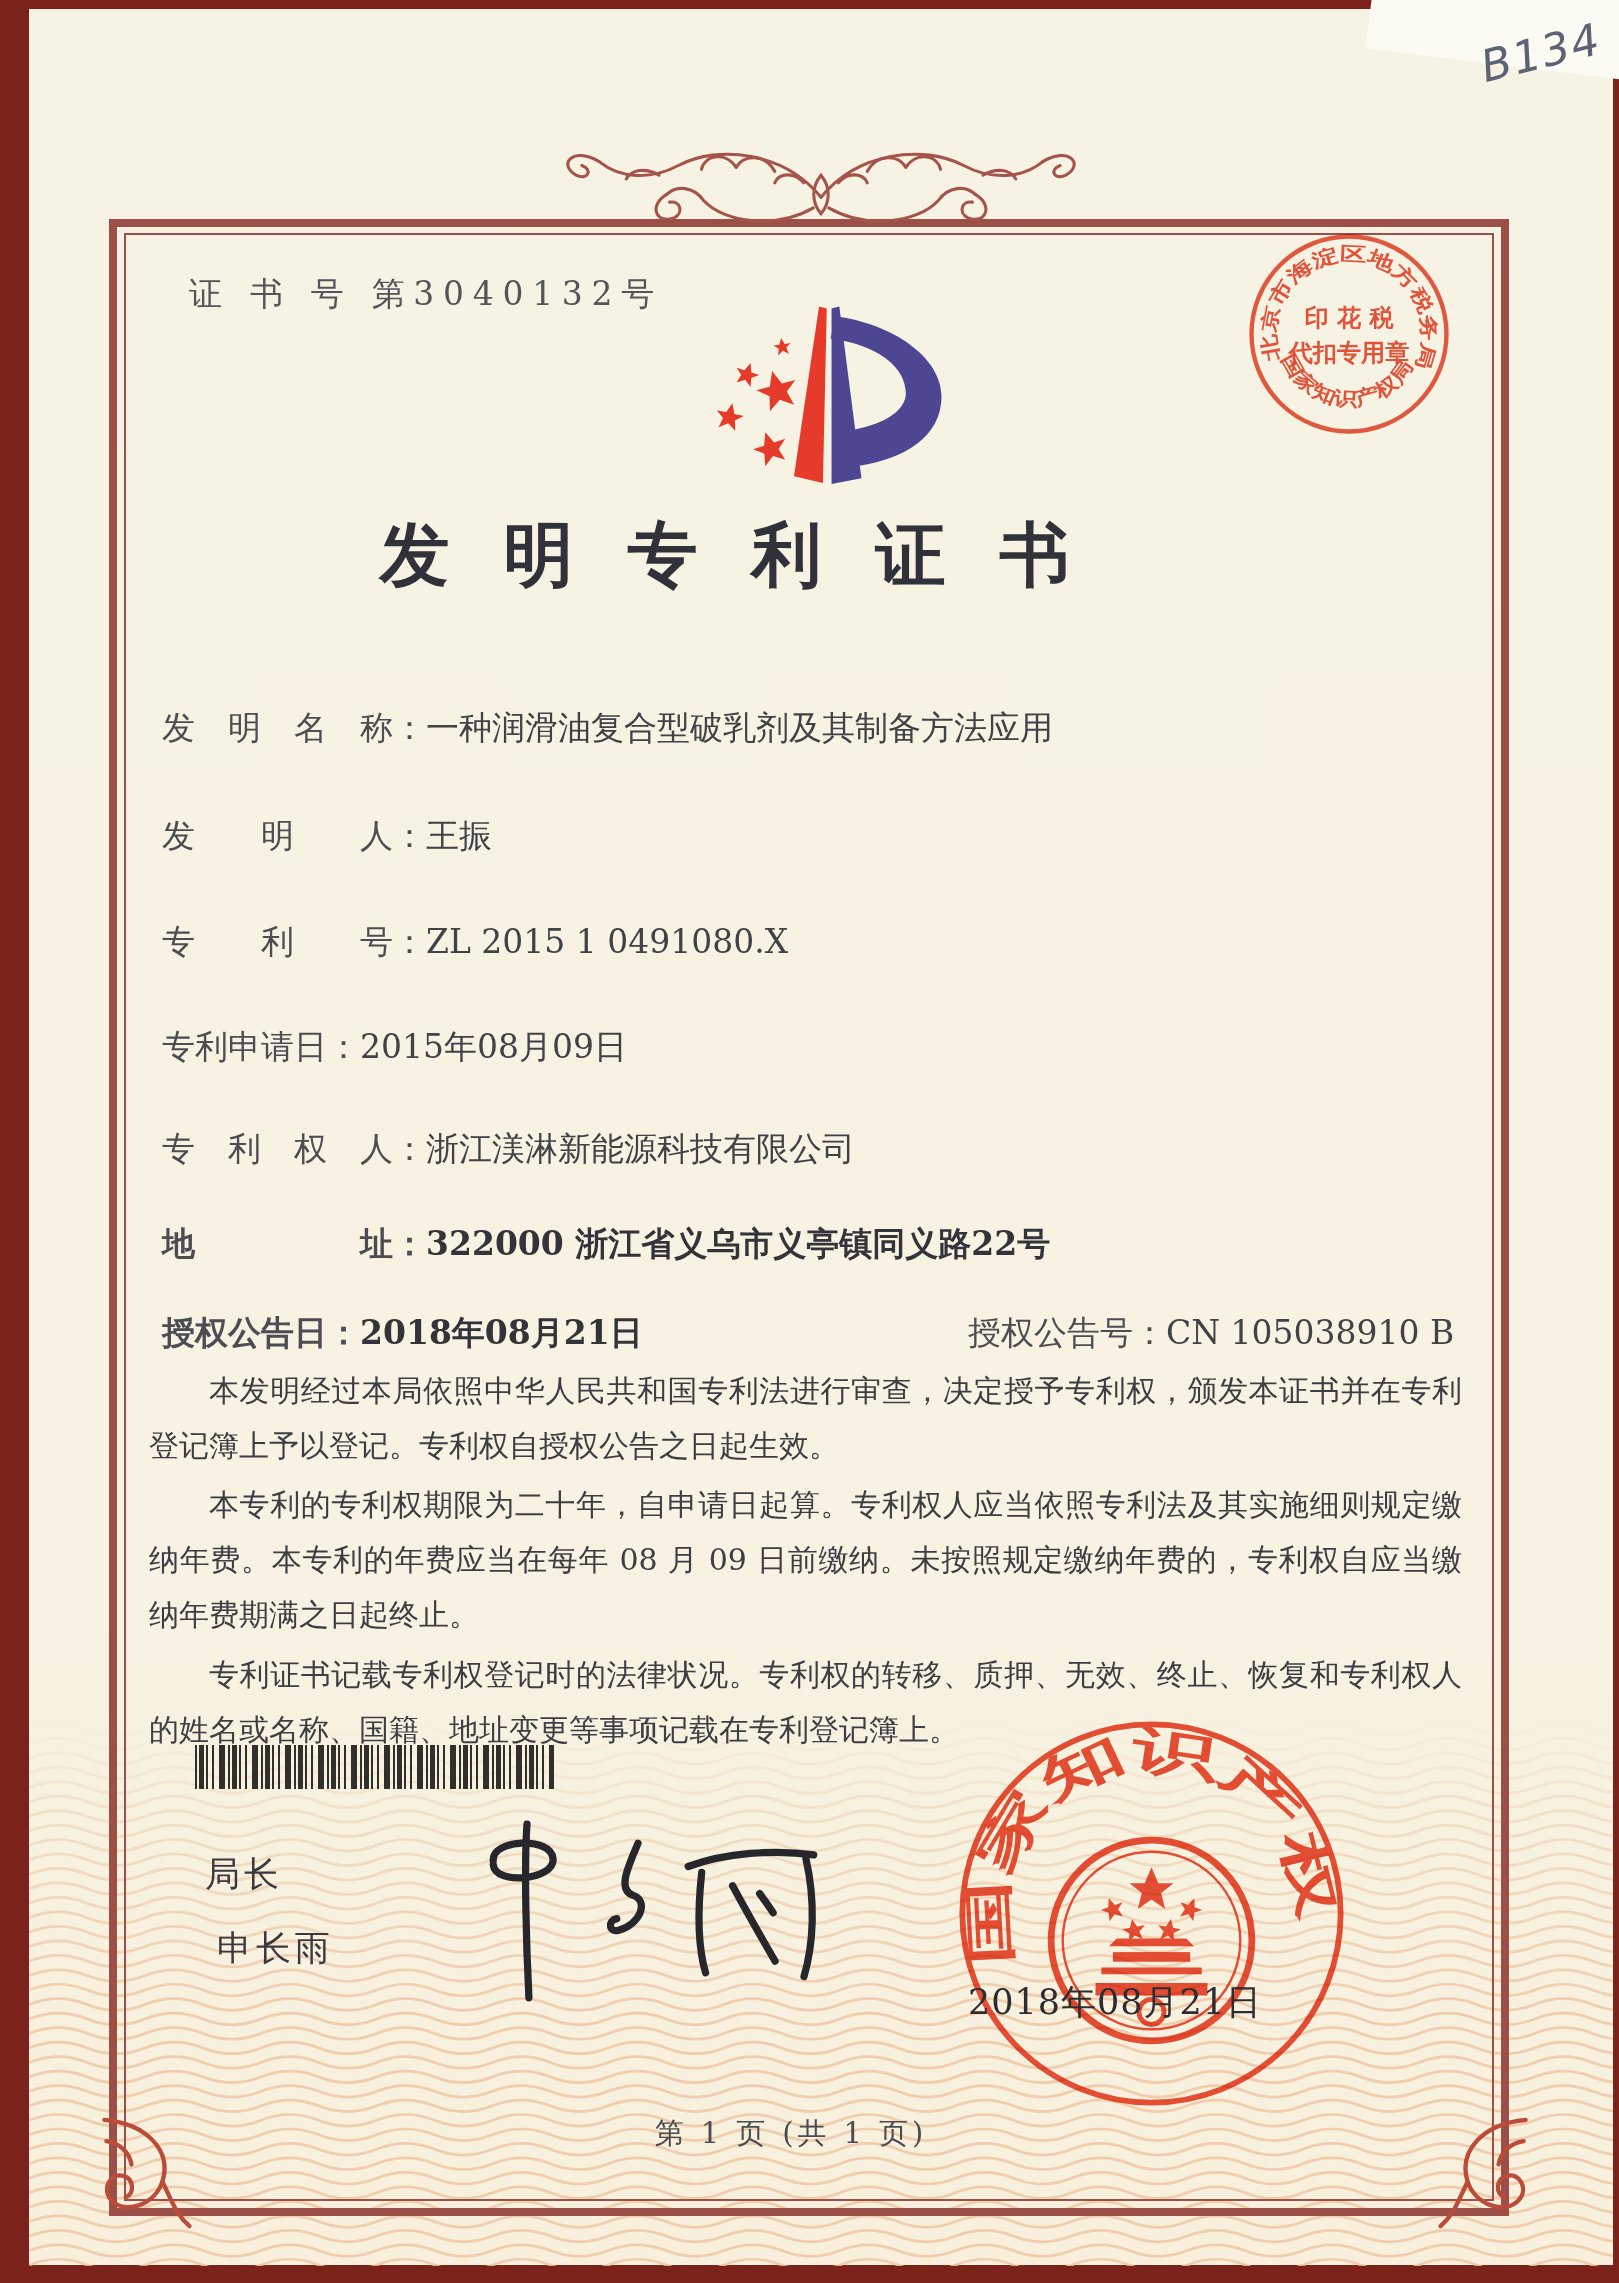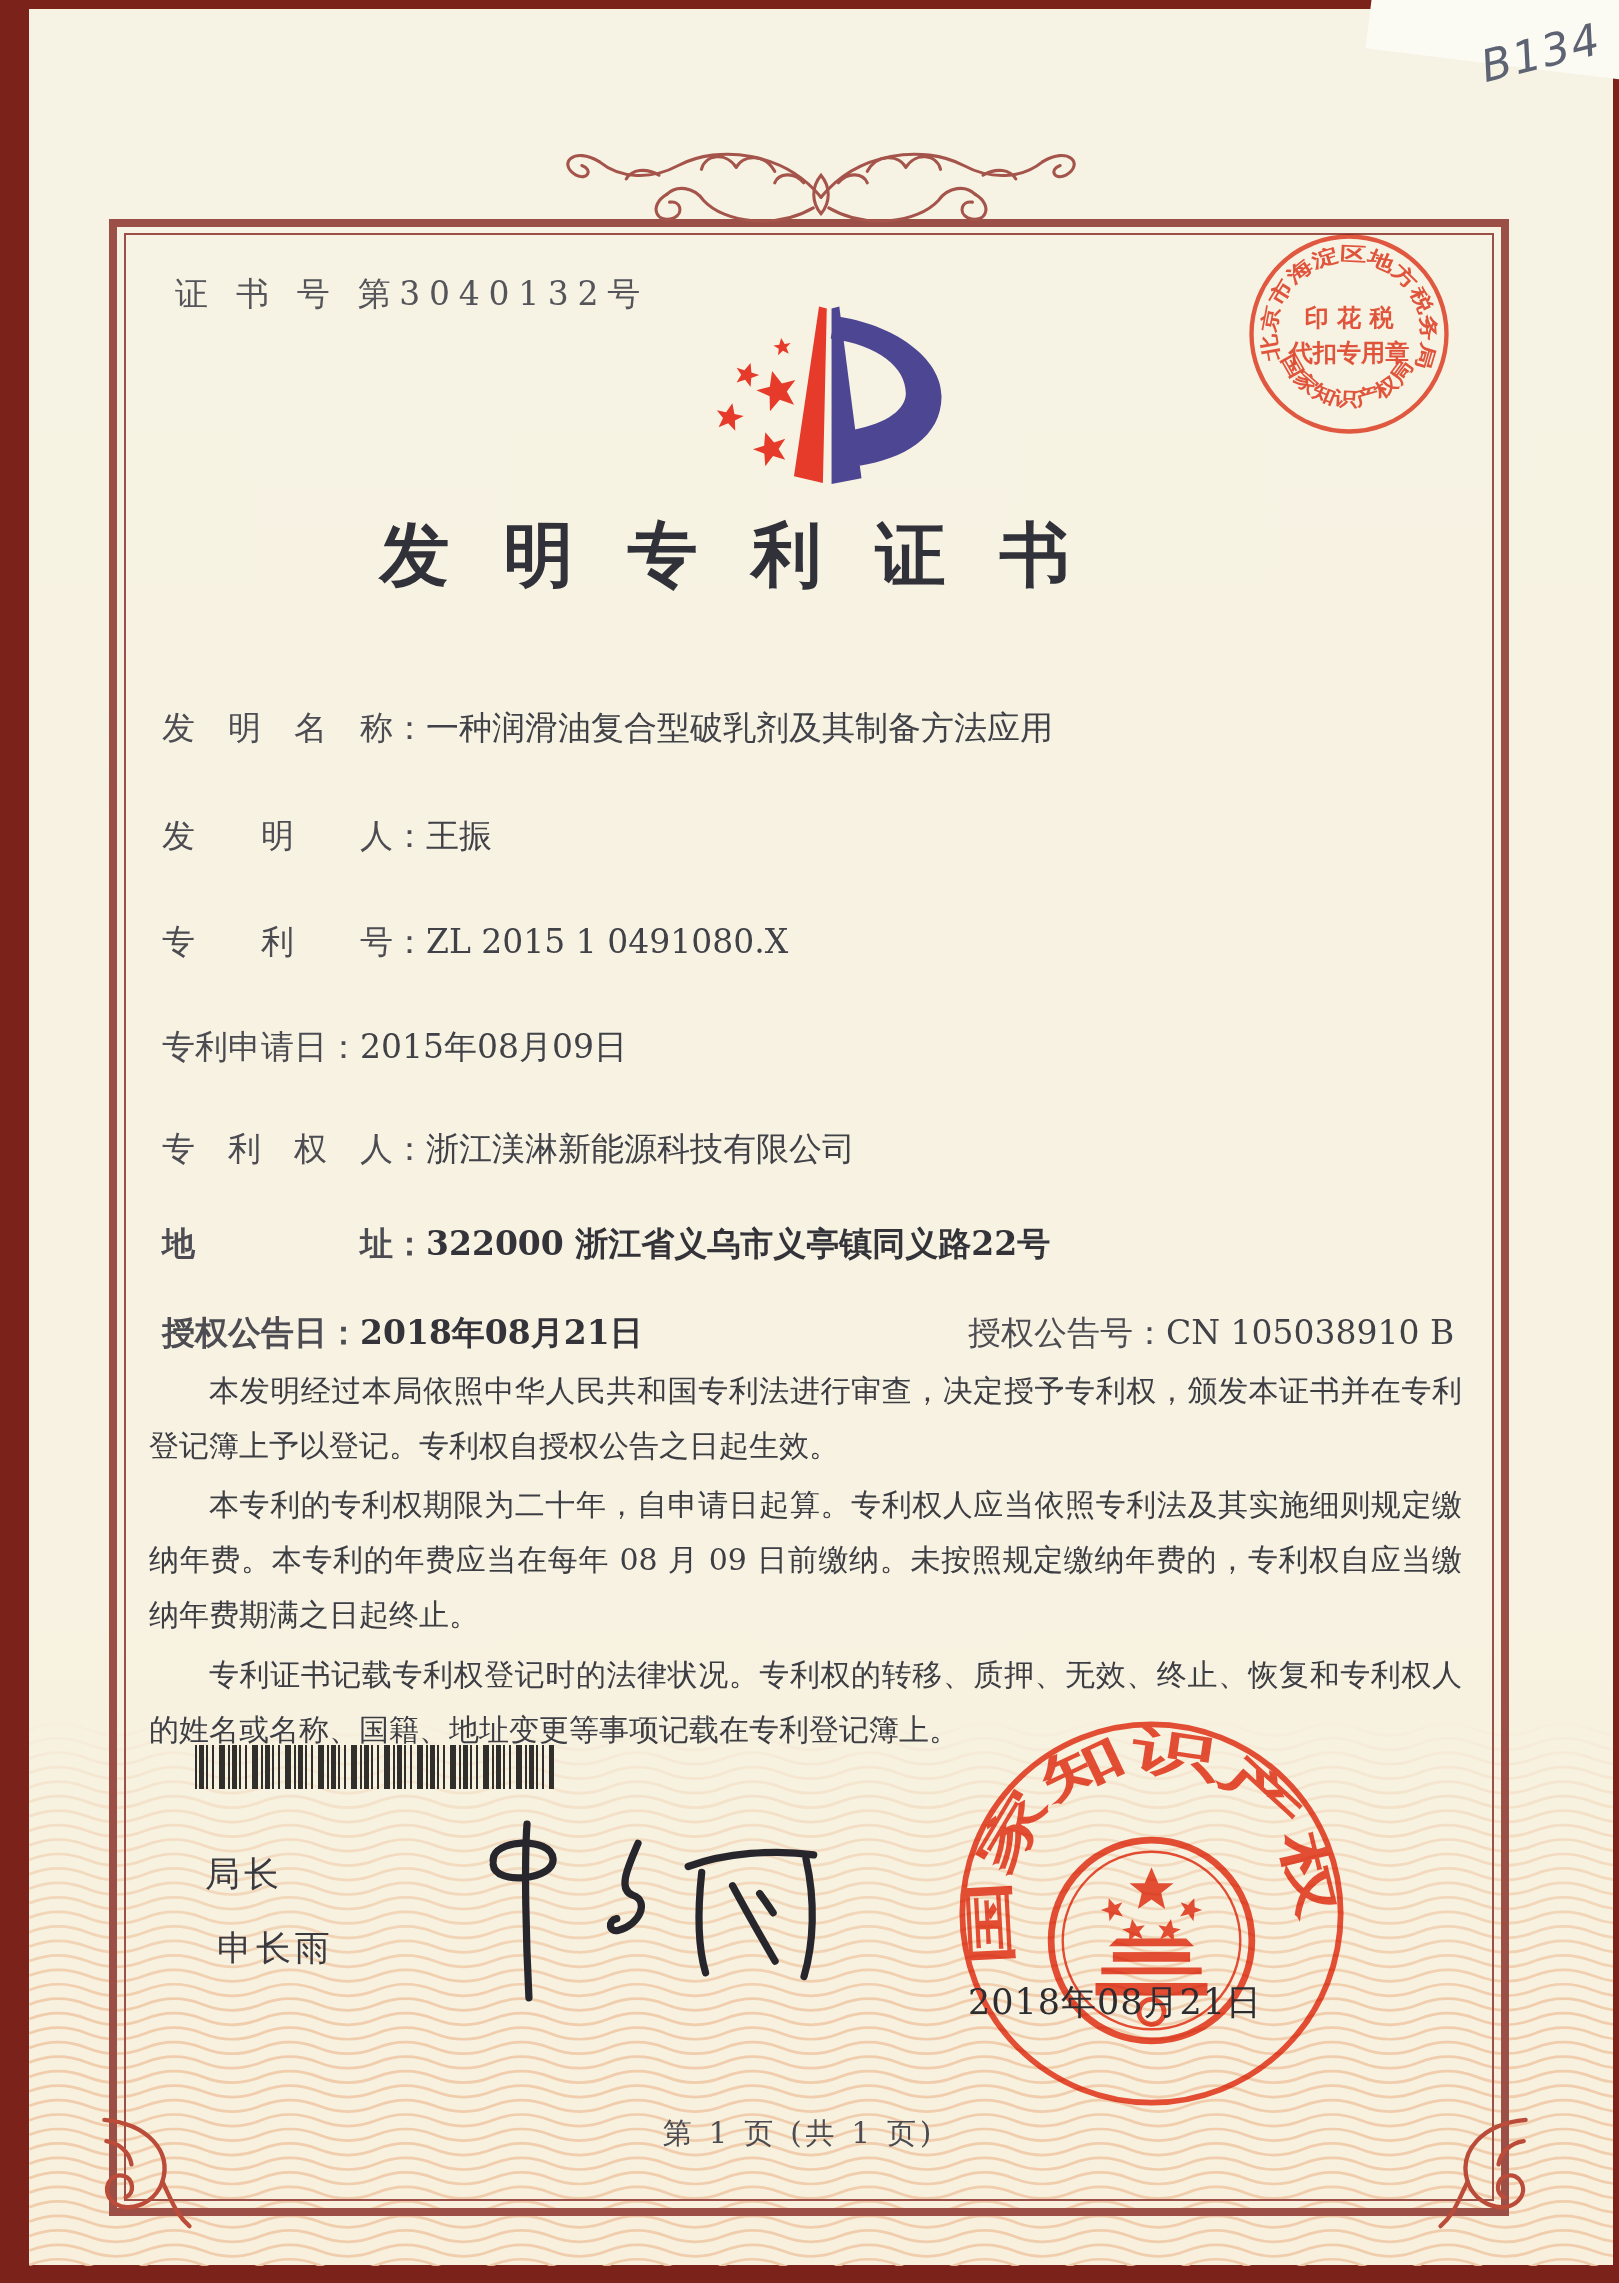--- a/index.html
+++ b/index.html
@@ -27,21 +27,21 @@
     mask-image:linear-gradient(to bottom,rgba(0,0,0,0) 0,rgba(0,0,0,.55) 116px,#000 290px);
   }
   .frame{
     position:absolute;left:80px;top:210px;width:1400px;height:1997px;
     border:8.7px solid #9b4f46;box-sizing:border-box;
   }
   .frame-inner{position:absolute;inset:6.8px;border:2.9px solid #9b4f46;}
   .ornament{position:absolute;left:510px;top:116px;}
   .corner-flourish{position:absolute;}
   .cert-no{
-    position:absolute;left:146px;top:263px;
+    position:absolute;left:160px;top:263px;
     font-size:33px;letter-spacing:8.7px;color:#54545a;
   }
   .logo{position:absolute;left:628px;top:276px;}
   .patent-title{
     position:absolute;left:0;top:500px;width:1391px;text-align:center;
     font-size:70px;font-weight:bold;color:#313139;
     letter-spacing:54px;padding-left:54px;box-sizing:border-box;
   }
   .field-row{
     position:absolute;left:133px;font-size:33px;color:#414148;
@@ -67,21 +67,21 @@
   .director-label{position:absolute;left:176px;top:1842px;font-size:35px;color:#39393f;letter-spacing:3.9px;}
   .director-name{position:absolute;left:176px;top:1916px;font-size:35px;color:#39393f;letter-spacing:3.9px;margin-left:12px;}
   .signature{position:absolute;left:406px;top:1788px;}
   .seal{position:absolute;left:915px;top:1697px;mix-blend-mode:multiply;}
   .tax-stamp{position:absolute;left:1209px;top:214px;mix-blend-mode:multiply;}
   .seal-date{
     position:absolute;left:922px;top:1970px;width:328px;text-align:center;
     font-size:35px;color:#2c2c31;letter-spacing:1px;white-space:nowrap;
   }
   .page-footer{
-    position:absolute;left:12px;top:2105px;width:1448px;text-align:center;
+    position:absolute;left:4px;top:2105px;width:1448px;text-align:center;
     font-size:29px;color:#4b4b51;letter-spacing:3.9px;padding-left:34px;
   }
 </style>
 </head>
 <body>
 
 <div class="page">
 
   <div class="corner-light"></div>
 

